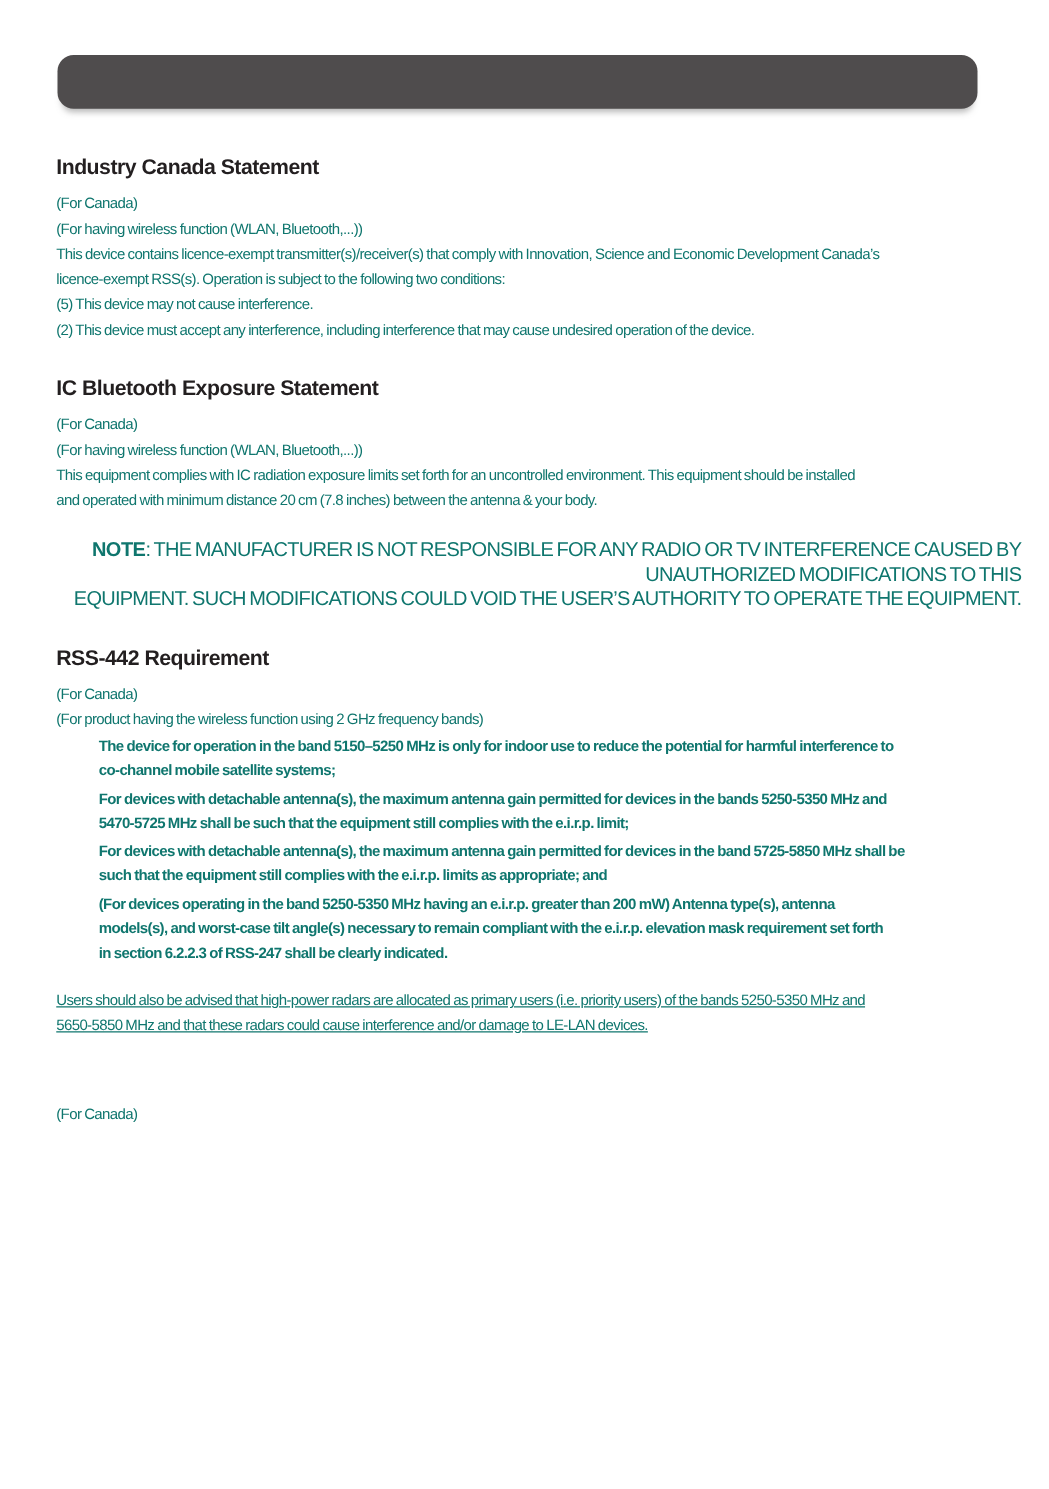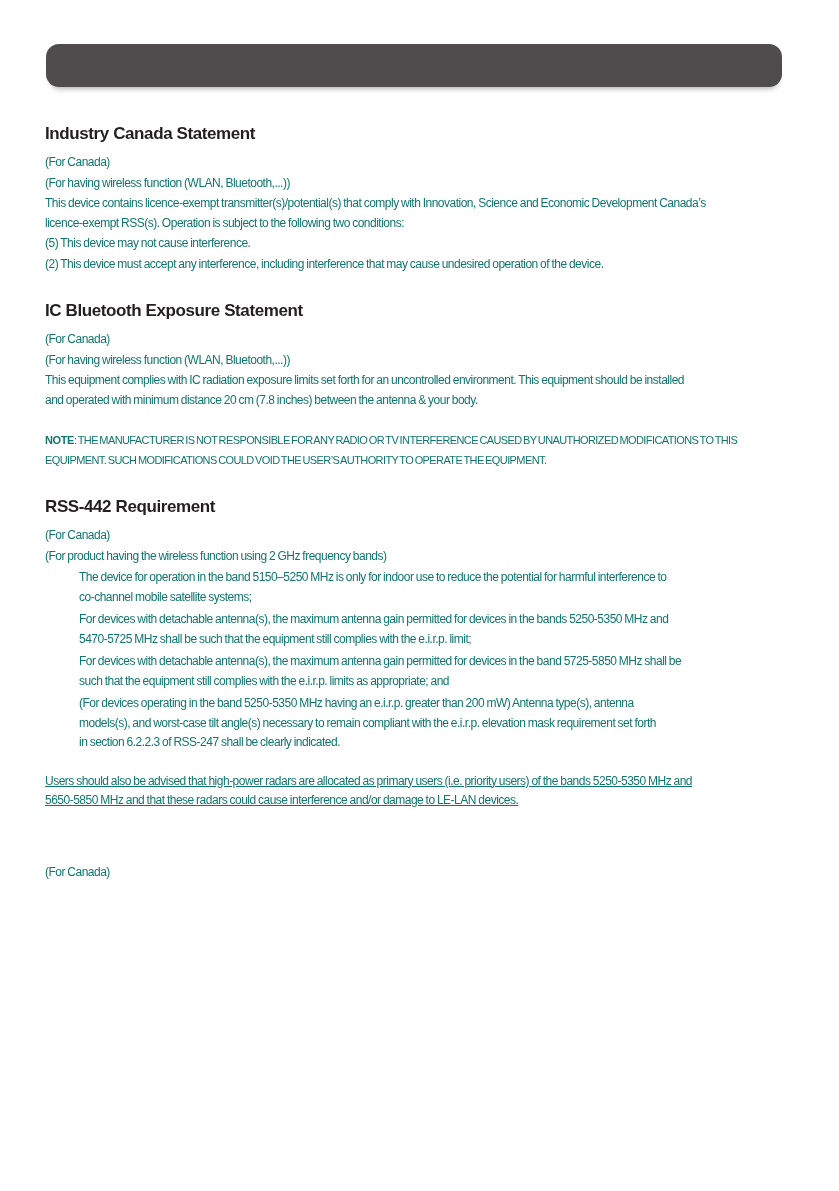--- a/index.html
+++ b/index.html
@@ -42,43 +42,44 @@
     margin: 0 0 1px 0;
     font-size: 12px;
     line-height: 19.5px;
     letter-spacing: -0.5px;
     word-spacing: -0.5px;
     white-space: pre-line;
     color: #0f766e;
   }
   .note {
     margin-top: 21px;
-    font-size: 11px;
+    font-size: 16px;
     letter-spacing: -0.6px;
     word-spacing: -1px;
+    text-align: right;
   }
   .note strong { font-weight: bold; letter-spacing: -0.4px; }
   .indent { padding-left: 34px; margin-top: 2px; }
-  .indent .line { margin-bottom: 3px; }
+  .indent .line { margin-bottom: 3px; font-weight: bold; }
   .closing { margin-top: 19px; text-decoration: underline; }
   .footer-note { margin-top: 52px; }
 </style>
 </head>
 <body>
 
 <div class="page">
   <div class="header-bar" style="background: rgb(79, 76, 77);"></div>
 
   <main class="content">
 
     <section class="section">
       <h2 class="title">Industry Canada Statement</h2>
       <p class="line">(For Canada)</p>
       <p class="line">(For having wireless function (WLAN, Bluetooth,...))</p>
-      <p class="line">This device contains licence-exempt transmitter(s)/potential(s) that comply with Innovation, Science and Economic Development Canada’s
+      <p class="line">This device contains licence-exempt transmitter(s)/receiver(s) that comply with Innovation, Science and Economic Development Canada’s
 licence-exempt RSS(s). Operation is subject to the following two conditions:</p>
       <p class="line">(5) This device may not cause interference.</p>
       <p class="line">(2) This device must accept any interference, including interference that may cause undesired operation of the device.</p>
     </section>
 
     <section class="section">
       <h2 class="title">IC Bluetooth Exposure Statement</h2>
       <p class="line">(For Canada)</p>
       <p class="line">(For having wireless function (WLAN, Bluetooth,...))</p>
       <p class="line">This equipment complies with IC radiation exposure limits set forth for an uncontrolled environment. This equipment should be installed

